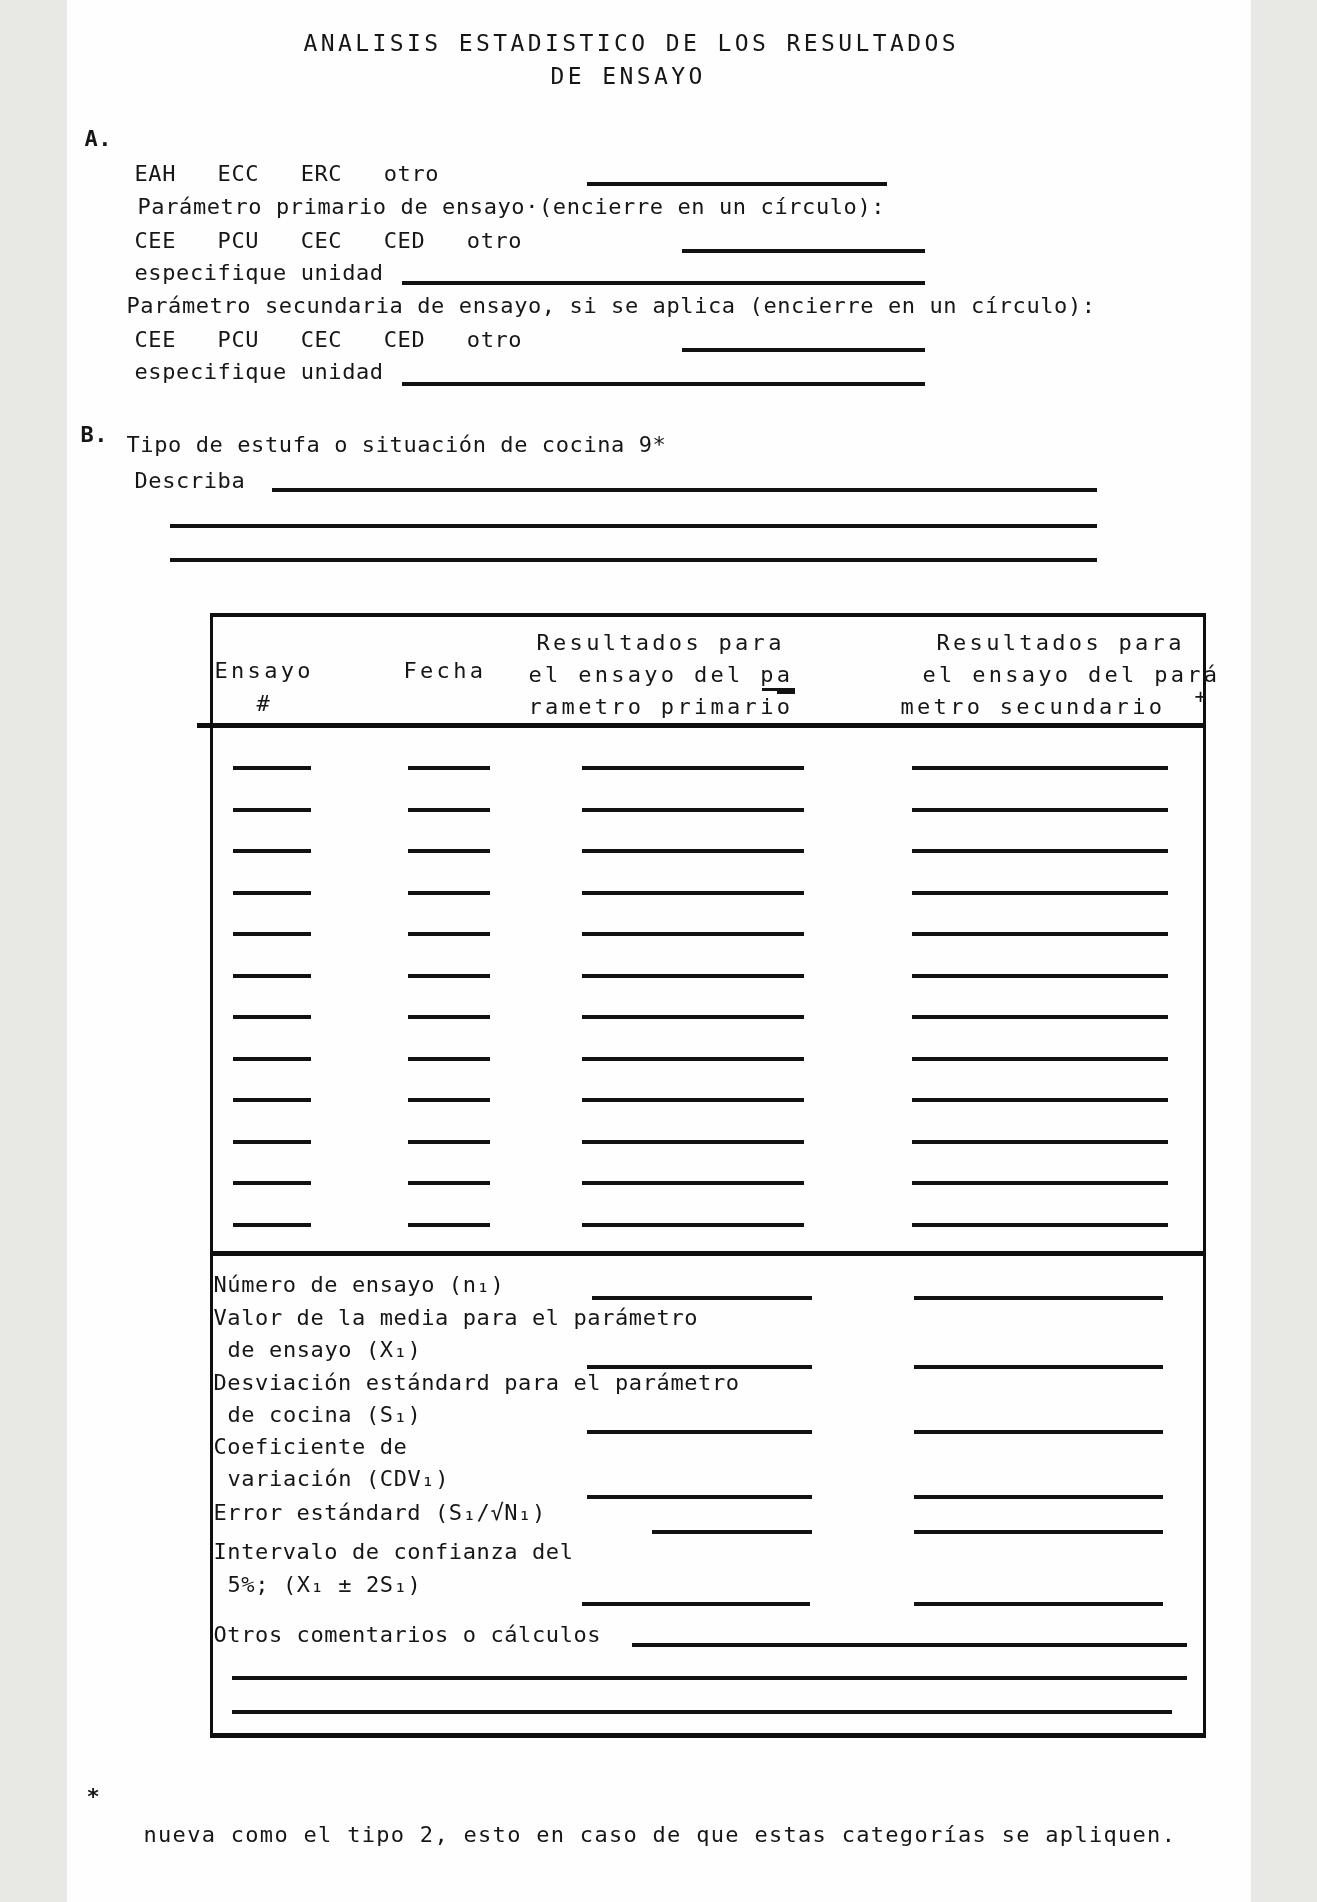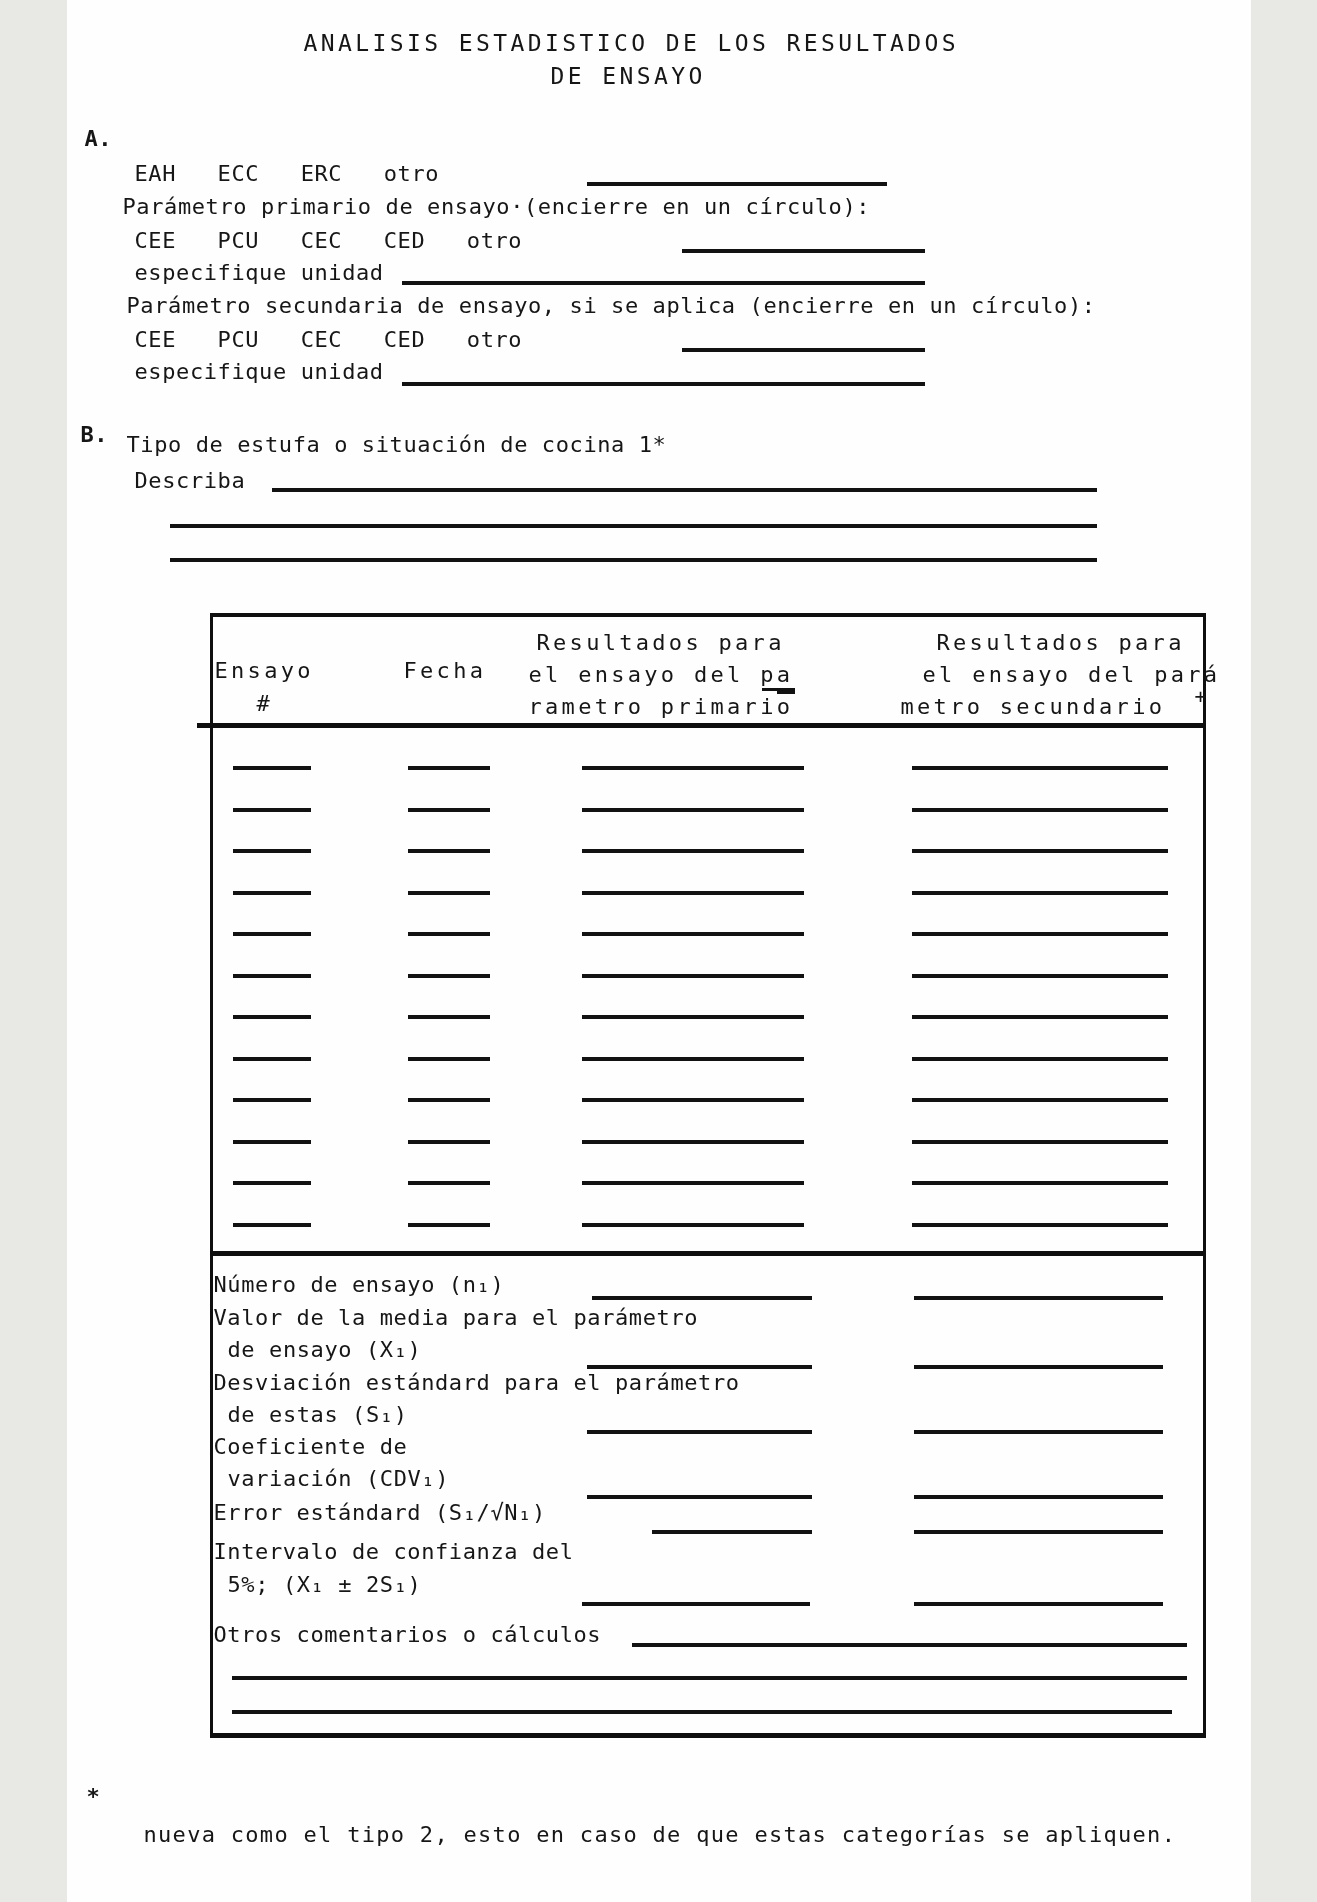--- a/index.html
+++ b/index.html
@@ -40,36 +40,36 @@
 <div id="page">
 
   <div class="t title" style="left:237px;top:30px">ANALISIS ESTADISTICO DE LOS RESULTADOS</div>
   <div class="t title" style="left:484px;top:63px">DE ENSAYO</div>
 
   <div class="t" style="left:18px;top:126px;font-weight:bold">A.</div>
 
   <div class="t" style="left:68px;top:161px">EAH   ECC   ERC   otro</div>
   <div class="bl" style="left:520px;top:182px;width:300px"></div>
 
-  <div class="t" style="left:56px;top:194px">Parámetro primario de ensayo·(encierre en un círculo):</div>
+  <div class="t" style="left:71px;top:194px">Parámetro primario de ensayo·(encierre en un círculo):</div>
   <div class="t" style="left:68px;top:228px">CEE   PCU   CEC   CED   otro</div>
   <div class="bl" style="left:615px;top:249px;width:243px"></div>
 
   <div class="t" style="left:68px;top:260px">especifique unidad</div>
   <div class="bl" style="left:335px;top:281px;width:523px"></div>
 
   <div class="t" style="left:60px;top:293px">Parámetro secundaria de ensayo, si se aplica (encierre en un círculo):</div>
   <div class="t" style="left:68px;top:327px">CEE   PCU   CEC   CED   otro</div>
   <div class="bl" style="left:615px;top:348px;width:243px"></div>
 
   <div class="t" style="left:68px;top:359px">especifique unidad</div>
   <div class="bl" style="left:335px;top:382px;width:523px"></div>
 
   <div class="t" style="left:14px;top:422px;font-weight:bold">B.</div>
-  <div class="t" style="left:60px;top:432px">Tipo de estufa o situación de cocina 1*</div>
+  <div class="t" style="left:60px;top:432px">Tipo de estufa o situación de cocina 9*</div>
 
   <div class="t" style="left:68px;top:468px">Describa</div>
   <div class="bl" style="left:205px;top:488px;width:825px"></div>
   <div class="bl" style="left:103px;top:524px;width:927px"></div>
   <div class="bl" style="left:103px;top:558px;width:927px"></div>
 
   <div id="table-box"></div>
 
   <div class="t hdr" style="left:148px;top:658px">Ensayo</div>
   <div class="t hdr" style="left:190px;top:691px">#</div>
@@ -168,21 +168,21 @@
   <div class="t" style="left:147px;top:1272px">Número de ensayo (n₁)</div>
   <div class="bl" style="left:525px;top:1296px;width:220px"></div>
   <div class="bl" style="left:847px;top:1296px;width:249px"></div>
 
   <div class="t" style="left:147px;top:1305px">Valor de la media para el parámetro</div>
   <div class="t" style="left:161px;top:1337px">de ensayo (X₁)</div>
   <div class="bl" style="left:520px;top:1365px;width:225px"></div>
   <div class="bl" style="left:847px;top:1365px;width:249px"></div>
 
   <div class="t" style="left:147px;top:1370px">Desviación estándard para el parámetro</div>
-  <div class="t" style="left:161px;top:1402px">de estas (S₁)</div>
+  <div class="t" style="left:161px;top:1402px">de cocina (S₁)</div>
   <div class="bl" style="left:520px;top:1430px;width:225px"></div>
   <div class="bl" style="left:847px;top:1430px;width:249px"></div>
 
   <div class="t" style="left:147px;top:1434px">Coeficiente de</div>
   <div class="t" style="left:161px;top:1466px">variación (CDV₁)</div>
   <div class="bl" style="left:520px;top:1495px;width:225px"></div>
   <div class="bl" style="left:847px;top:1495px;width:249px"></div>
 
   <div class="t" style="left:147px;top:1500px">Error estándard (S₁/√N₁)</div>
   <div class="bl" style="left:585px;top:1530px;width:160px"></div>

